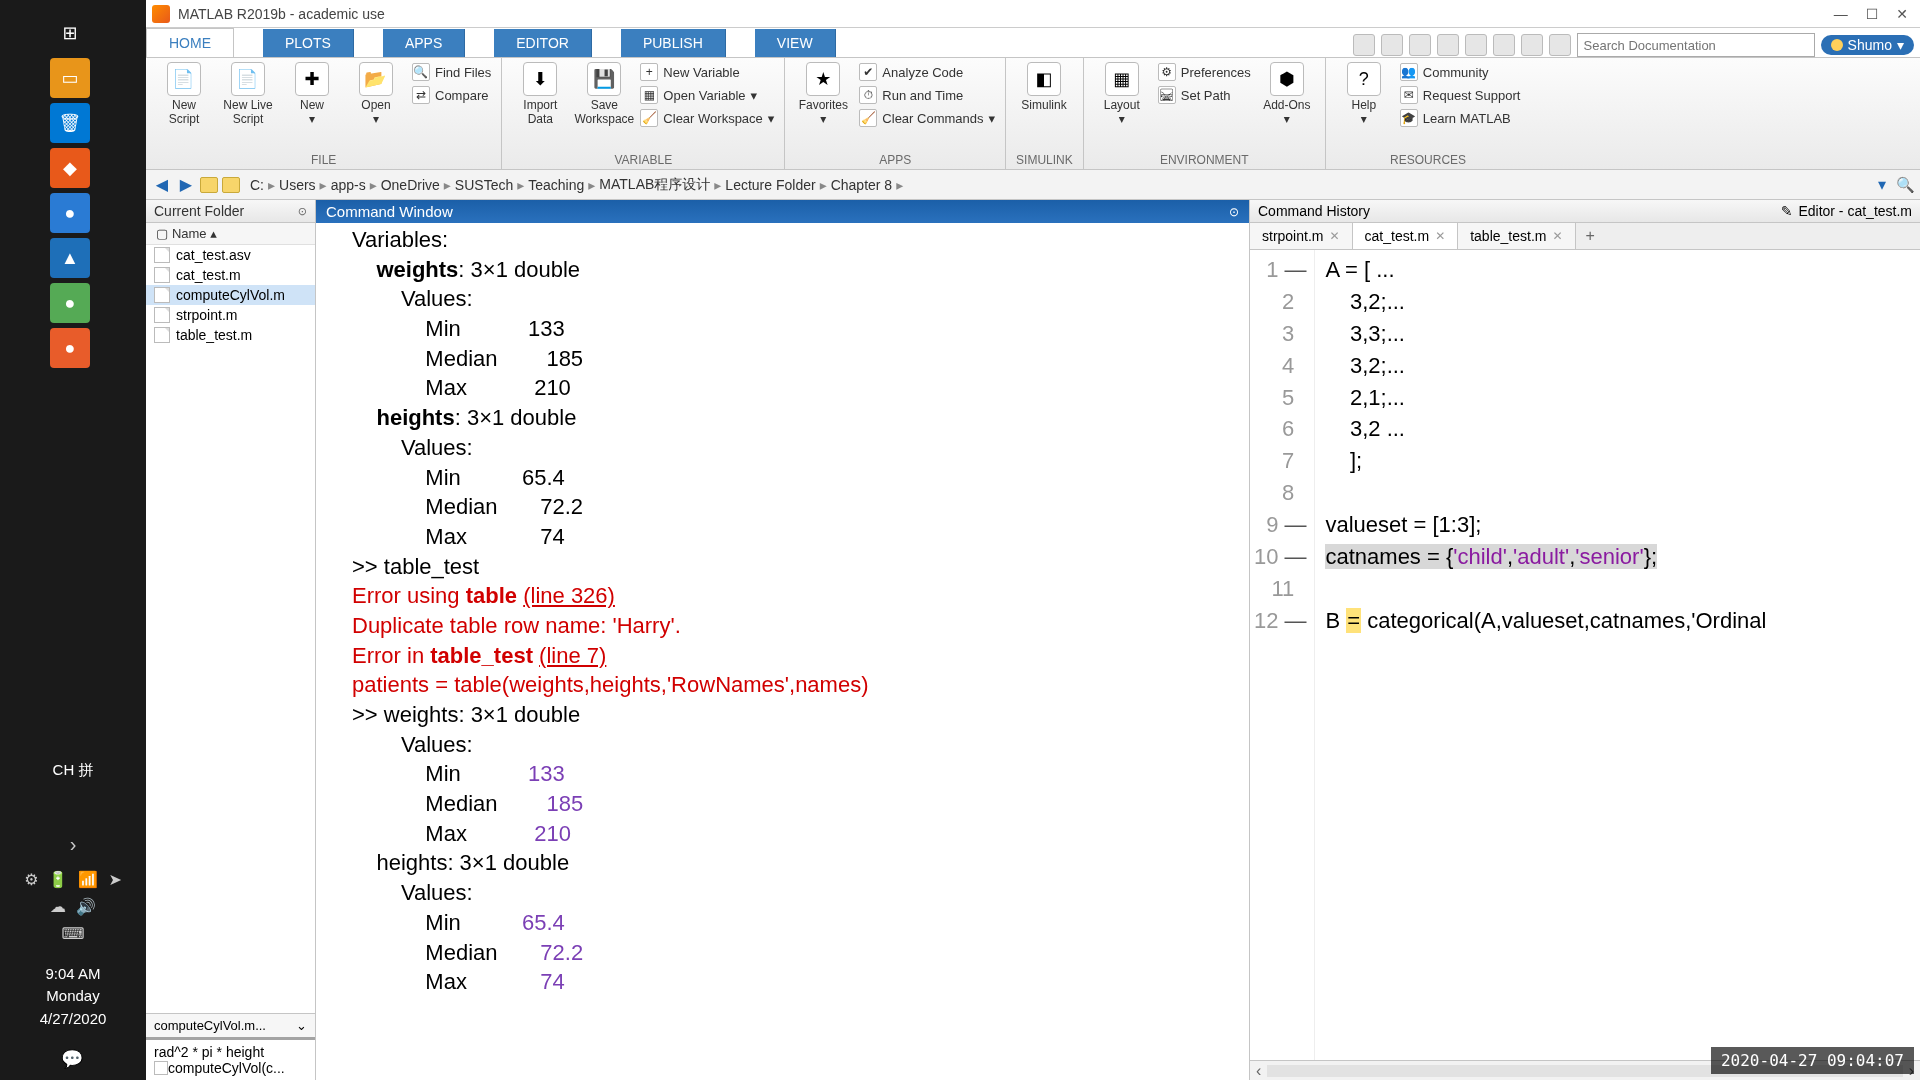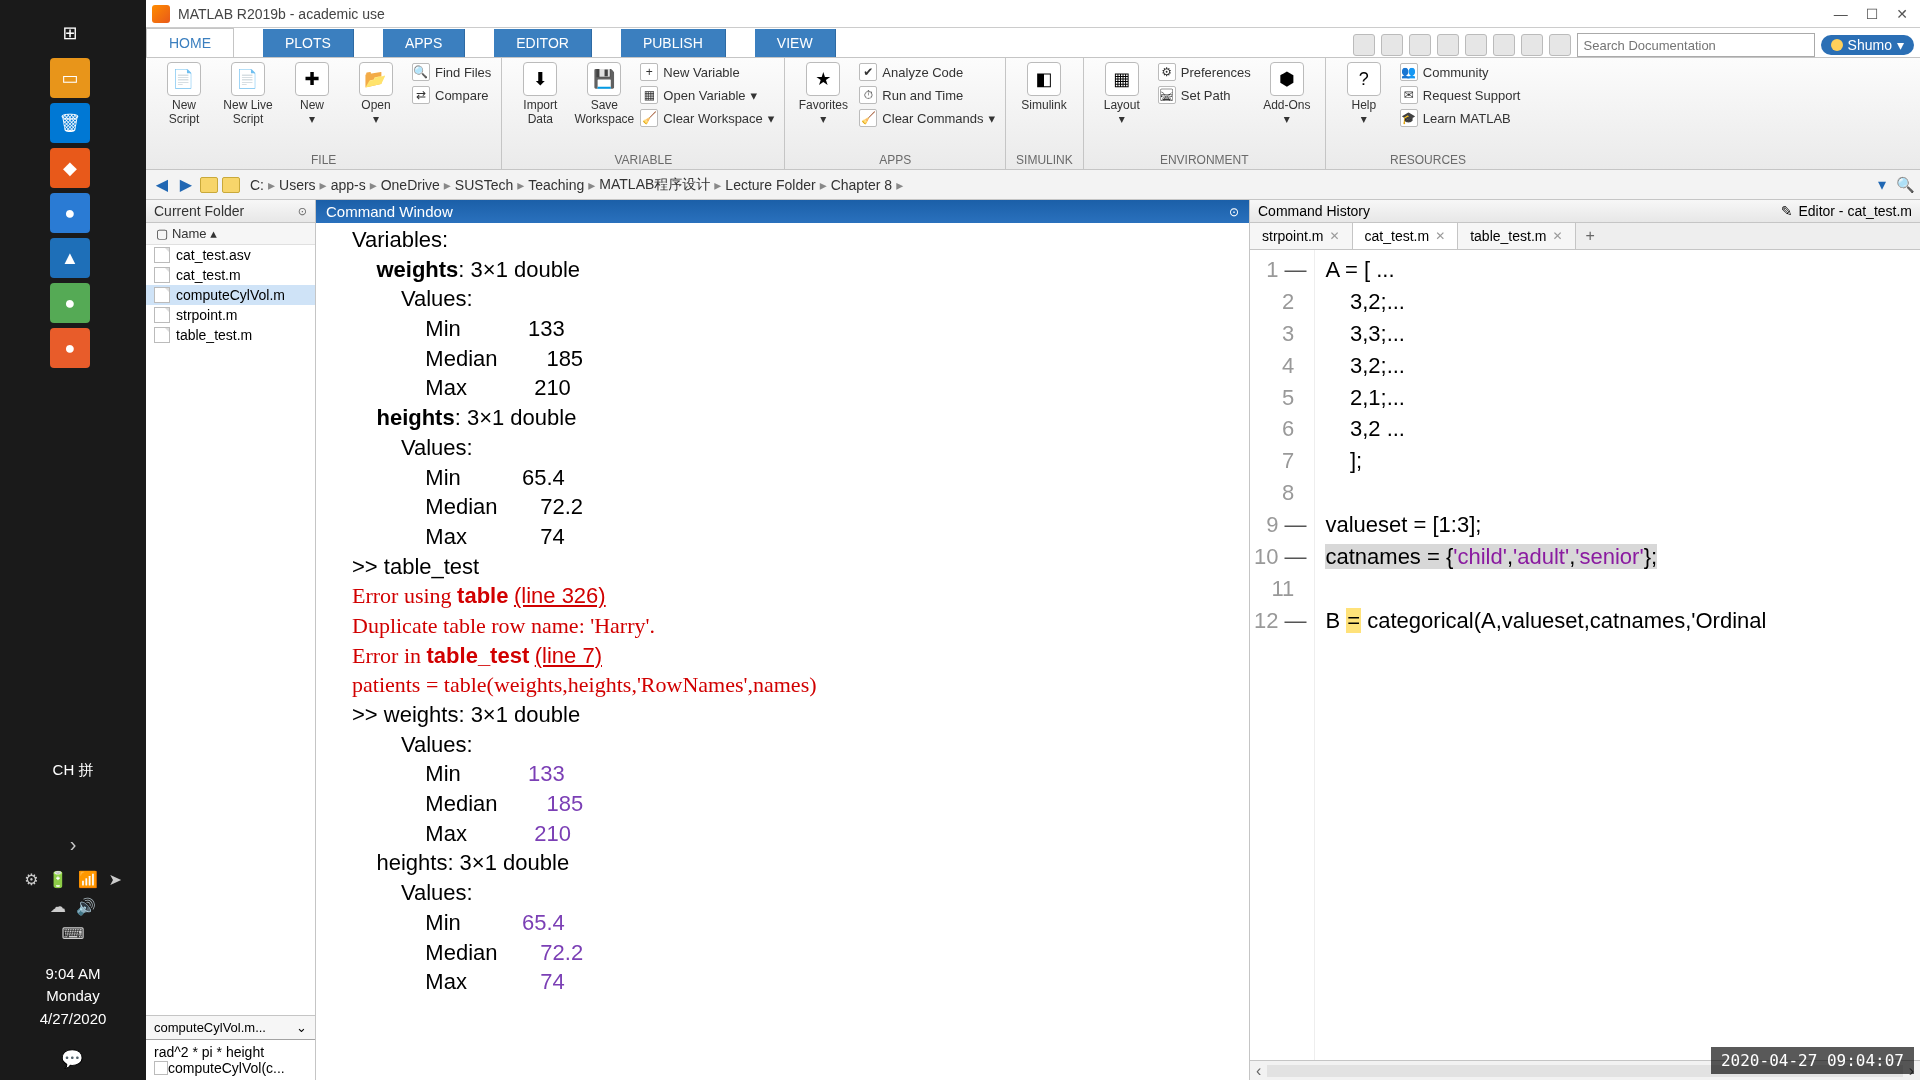--- a/index.html
+++ b/index.html
@@ -67,29 +67,29 @@
 .pane-title { background: linear-gradient(#f7f7f7,#e7e7e7); border-bottom:1px solid #c5c5c5; padding:3px 8px; font-size:14px; color:#333; display:flex; align-items:center; justify-content:space-between;gap:36px; }
 .pane-title .arr { font-size:11px; color:#666; }
 .cf-head { font-size:13px; padding:3px 10px; border-bottom:1px solid #e0e0e0; color:#333; background:#f6f6f6; }
 .cf-list { flex:1; overflow:auto; }
 .cf-item { display:flex; align-items:center; gap:6px; padding:2px 8px; font-size:14px; cursor:pointer; }
 .cf-item.sel { background:#cfe3f7; }
 .file-ico { width:16px; height:16px; border:1px solid #bbb; background:#fff; position:relative; }
 .file-ico::after { content:""; position:absolute; right:0; top:0; border-left:4px solid #fff; border-top:4px solid #ddd; }
 
 .cf-detail { border-top:1px solid #c5c5c5; }
-.cf-detail-hdr { padding:4px 8px; font-size:13px; background:#f6f6f6; border-bottom:1px solid #a3a3a3; display:flex; justify-content:space-between; }
+.cf-detail-hdr { padding:4px 8px; font-size:13px; background:#f6f6f6; border-bottom:3px solid #a3a3a3; display:flex; justify-content:space-between; }
 .cf-detail-body { padding:4px 8px; font-size:14px; }
 .cf-detail-body .fn { display:flex; align-items:center; }
 
 
 .cmd-pane { flex:1; display:flex; flex-direction:column; border-right:1px solid #c5c5c5; background:#fff; min-width:0; }
 .cmd-title { background: linear-gradient(#1b5fa8,#2a71bd); color:#fff; padding:3px 10px; font-size:15px; display:flex; justify-content:space-between; align-items:center; }
 .cmd-body { flex:1; overflow:auto; padding: 2px 12px 2px 36px; font-family: "Consolas","Courier New",monospace; font-size:22px; line-height:1.35; color:#000; position:relative; white-space:pre; }
-.cmd-body .err { color:#d10000;font-family:Liberation Serif, serif; }
+.cmd-body .err { color:#d10000; }
 .cmd-body .errb { color:#d10000; font-weight:bold; }
 .cmd-body .erru { color:#d10000; text-decoration:underline; }
 .cmd-body .num { color:#7b3fb5; }
 .cmd-body .b { font-weight:bold; }
 
 
 .right-col { width: 670px; display:flex; flex-direction:column; background:#fff; }
 .ch-title { background: linear-gradient(#f7f7f7,#e7e7e7); border-bottom:1px solid #c5c5c5; padding:3px 8px; font-size:14px; display:flex; justify-content:space-between; }
 .ed-tabs { display:flex; border-bottom:1px solid #c5c5c5; background:#eee; }
 .ed-tab { padding:4px 12px; font-size:14px; border-right:1px solid #c5c5c5; background:#f6f6f6; cursor:pointer; display:flex; gap:6px; align-items:center; }

